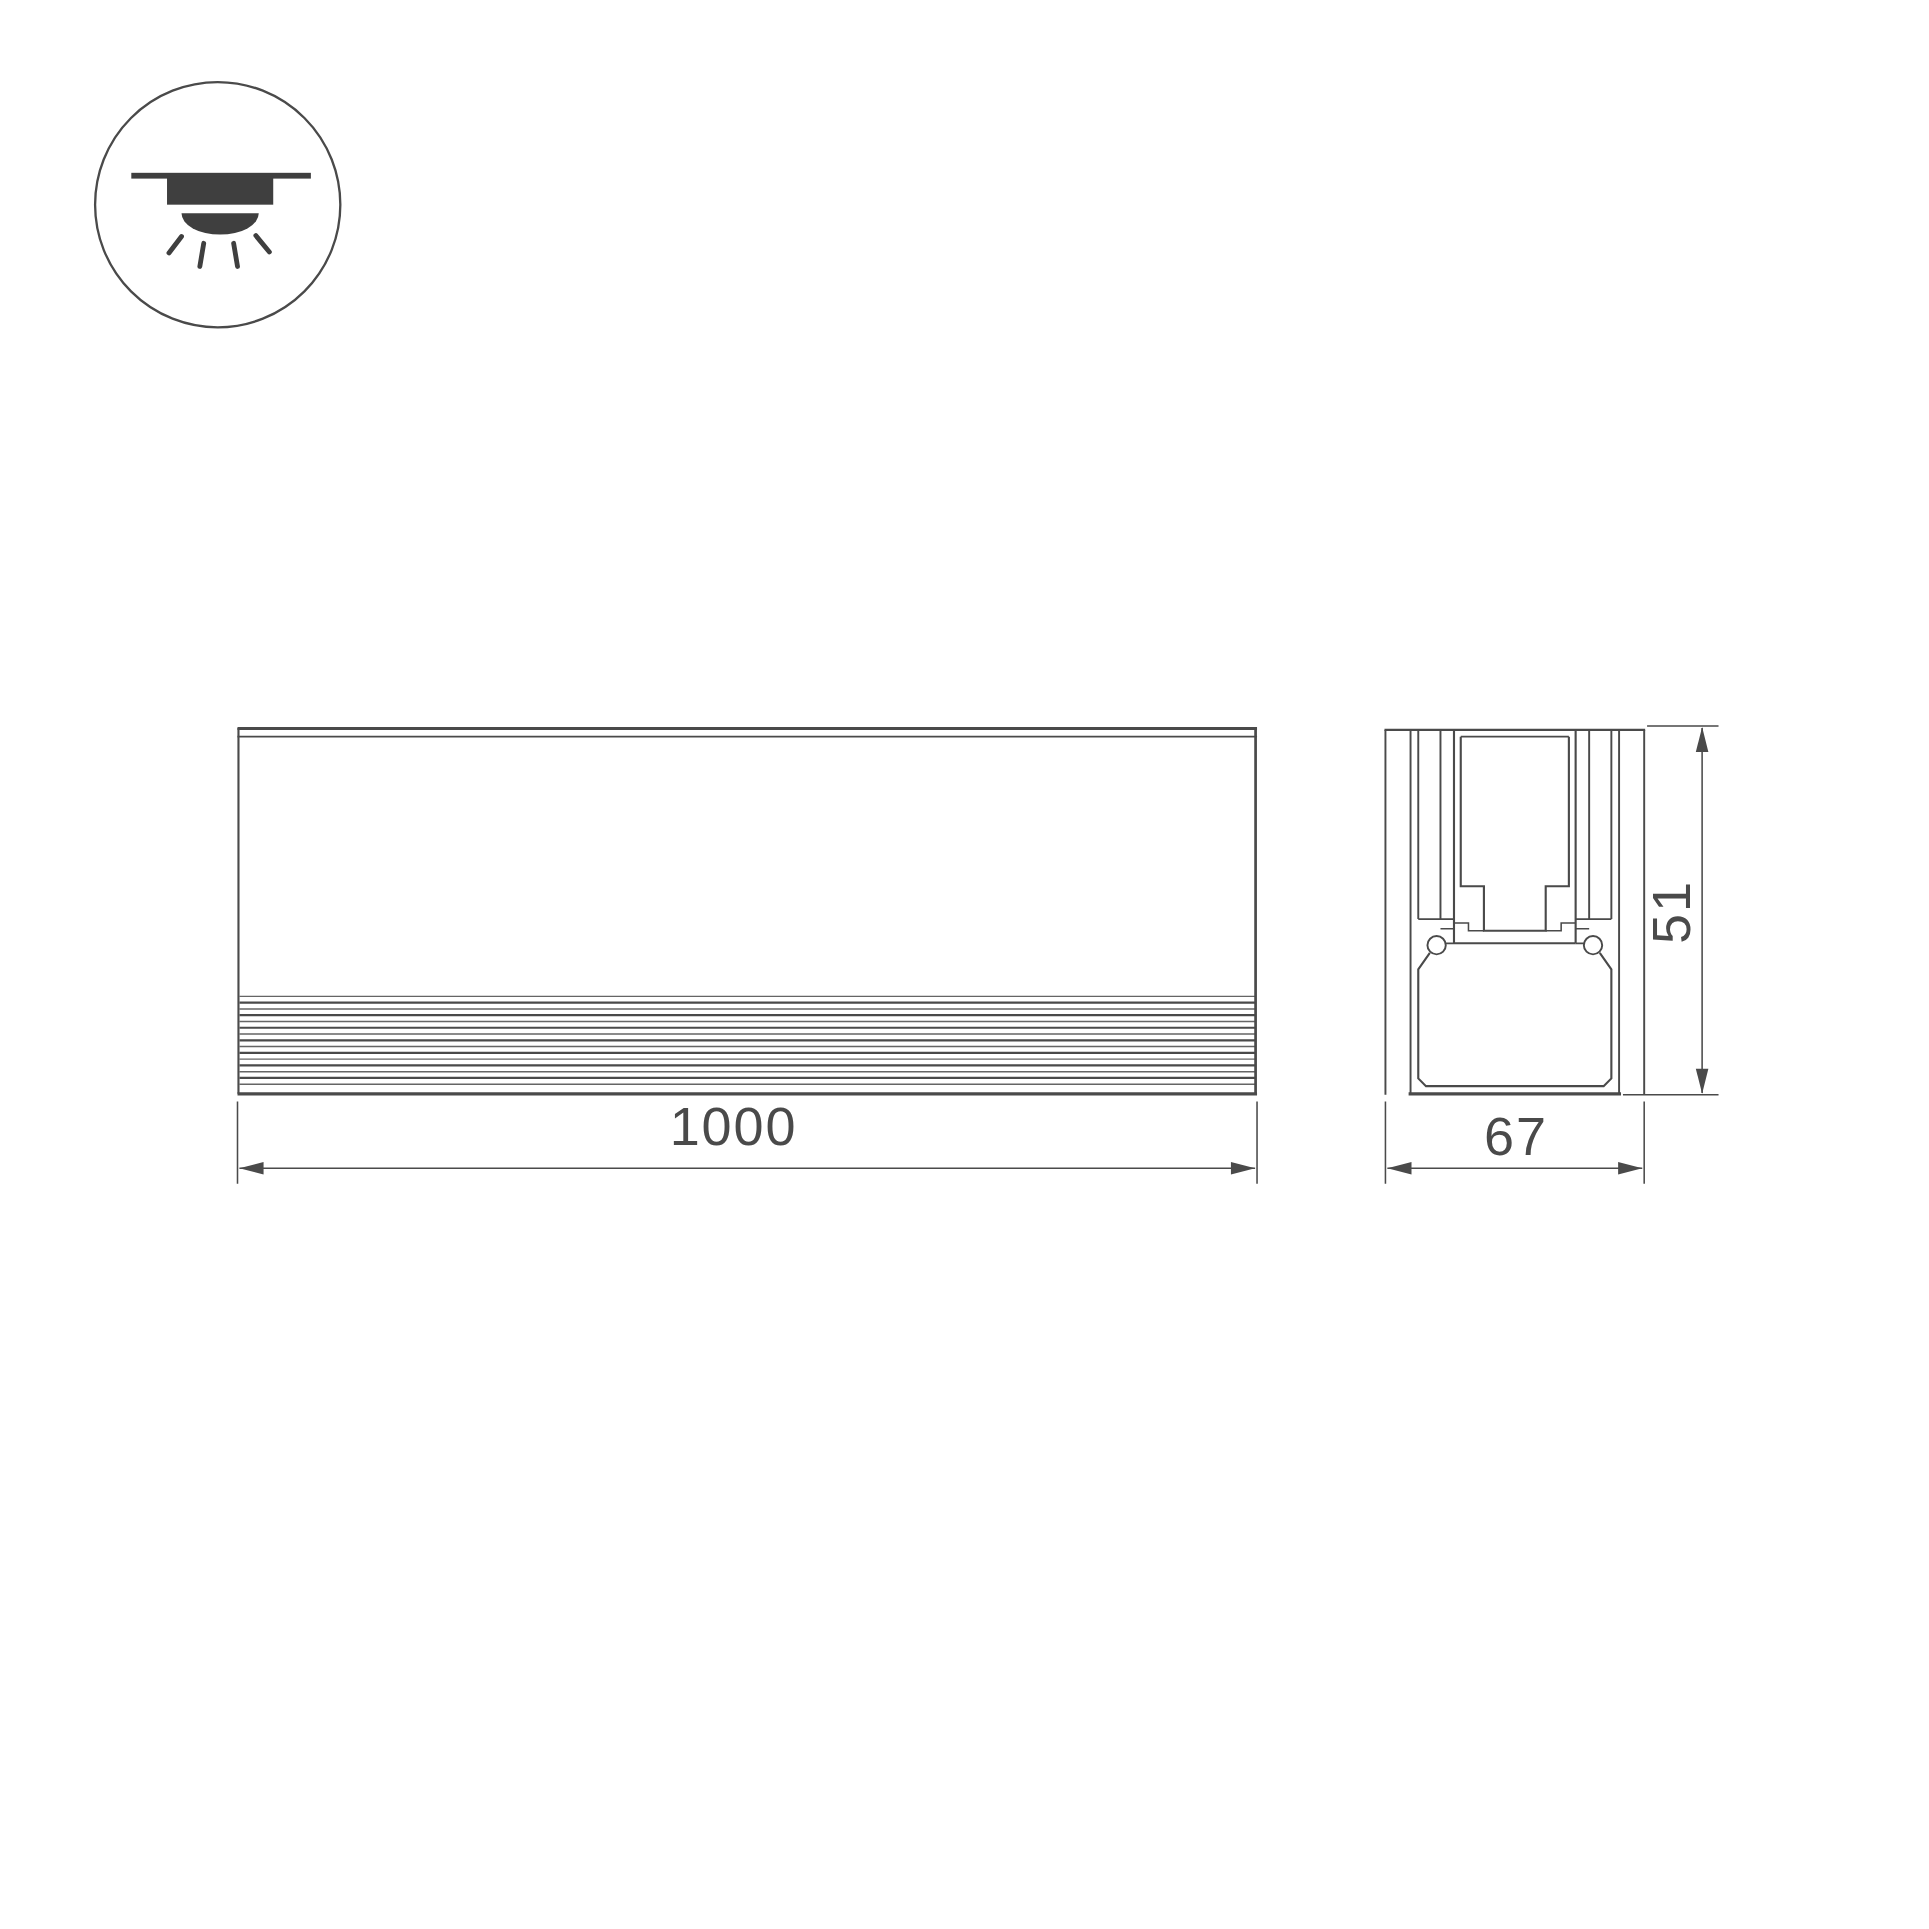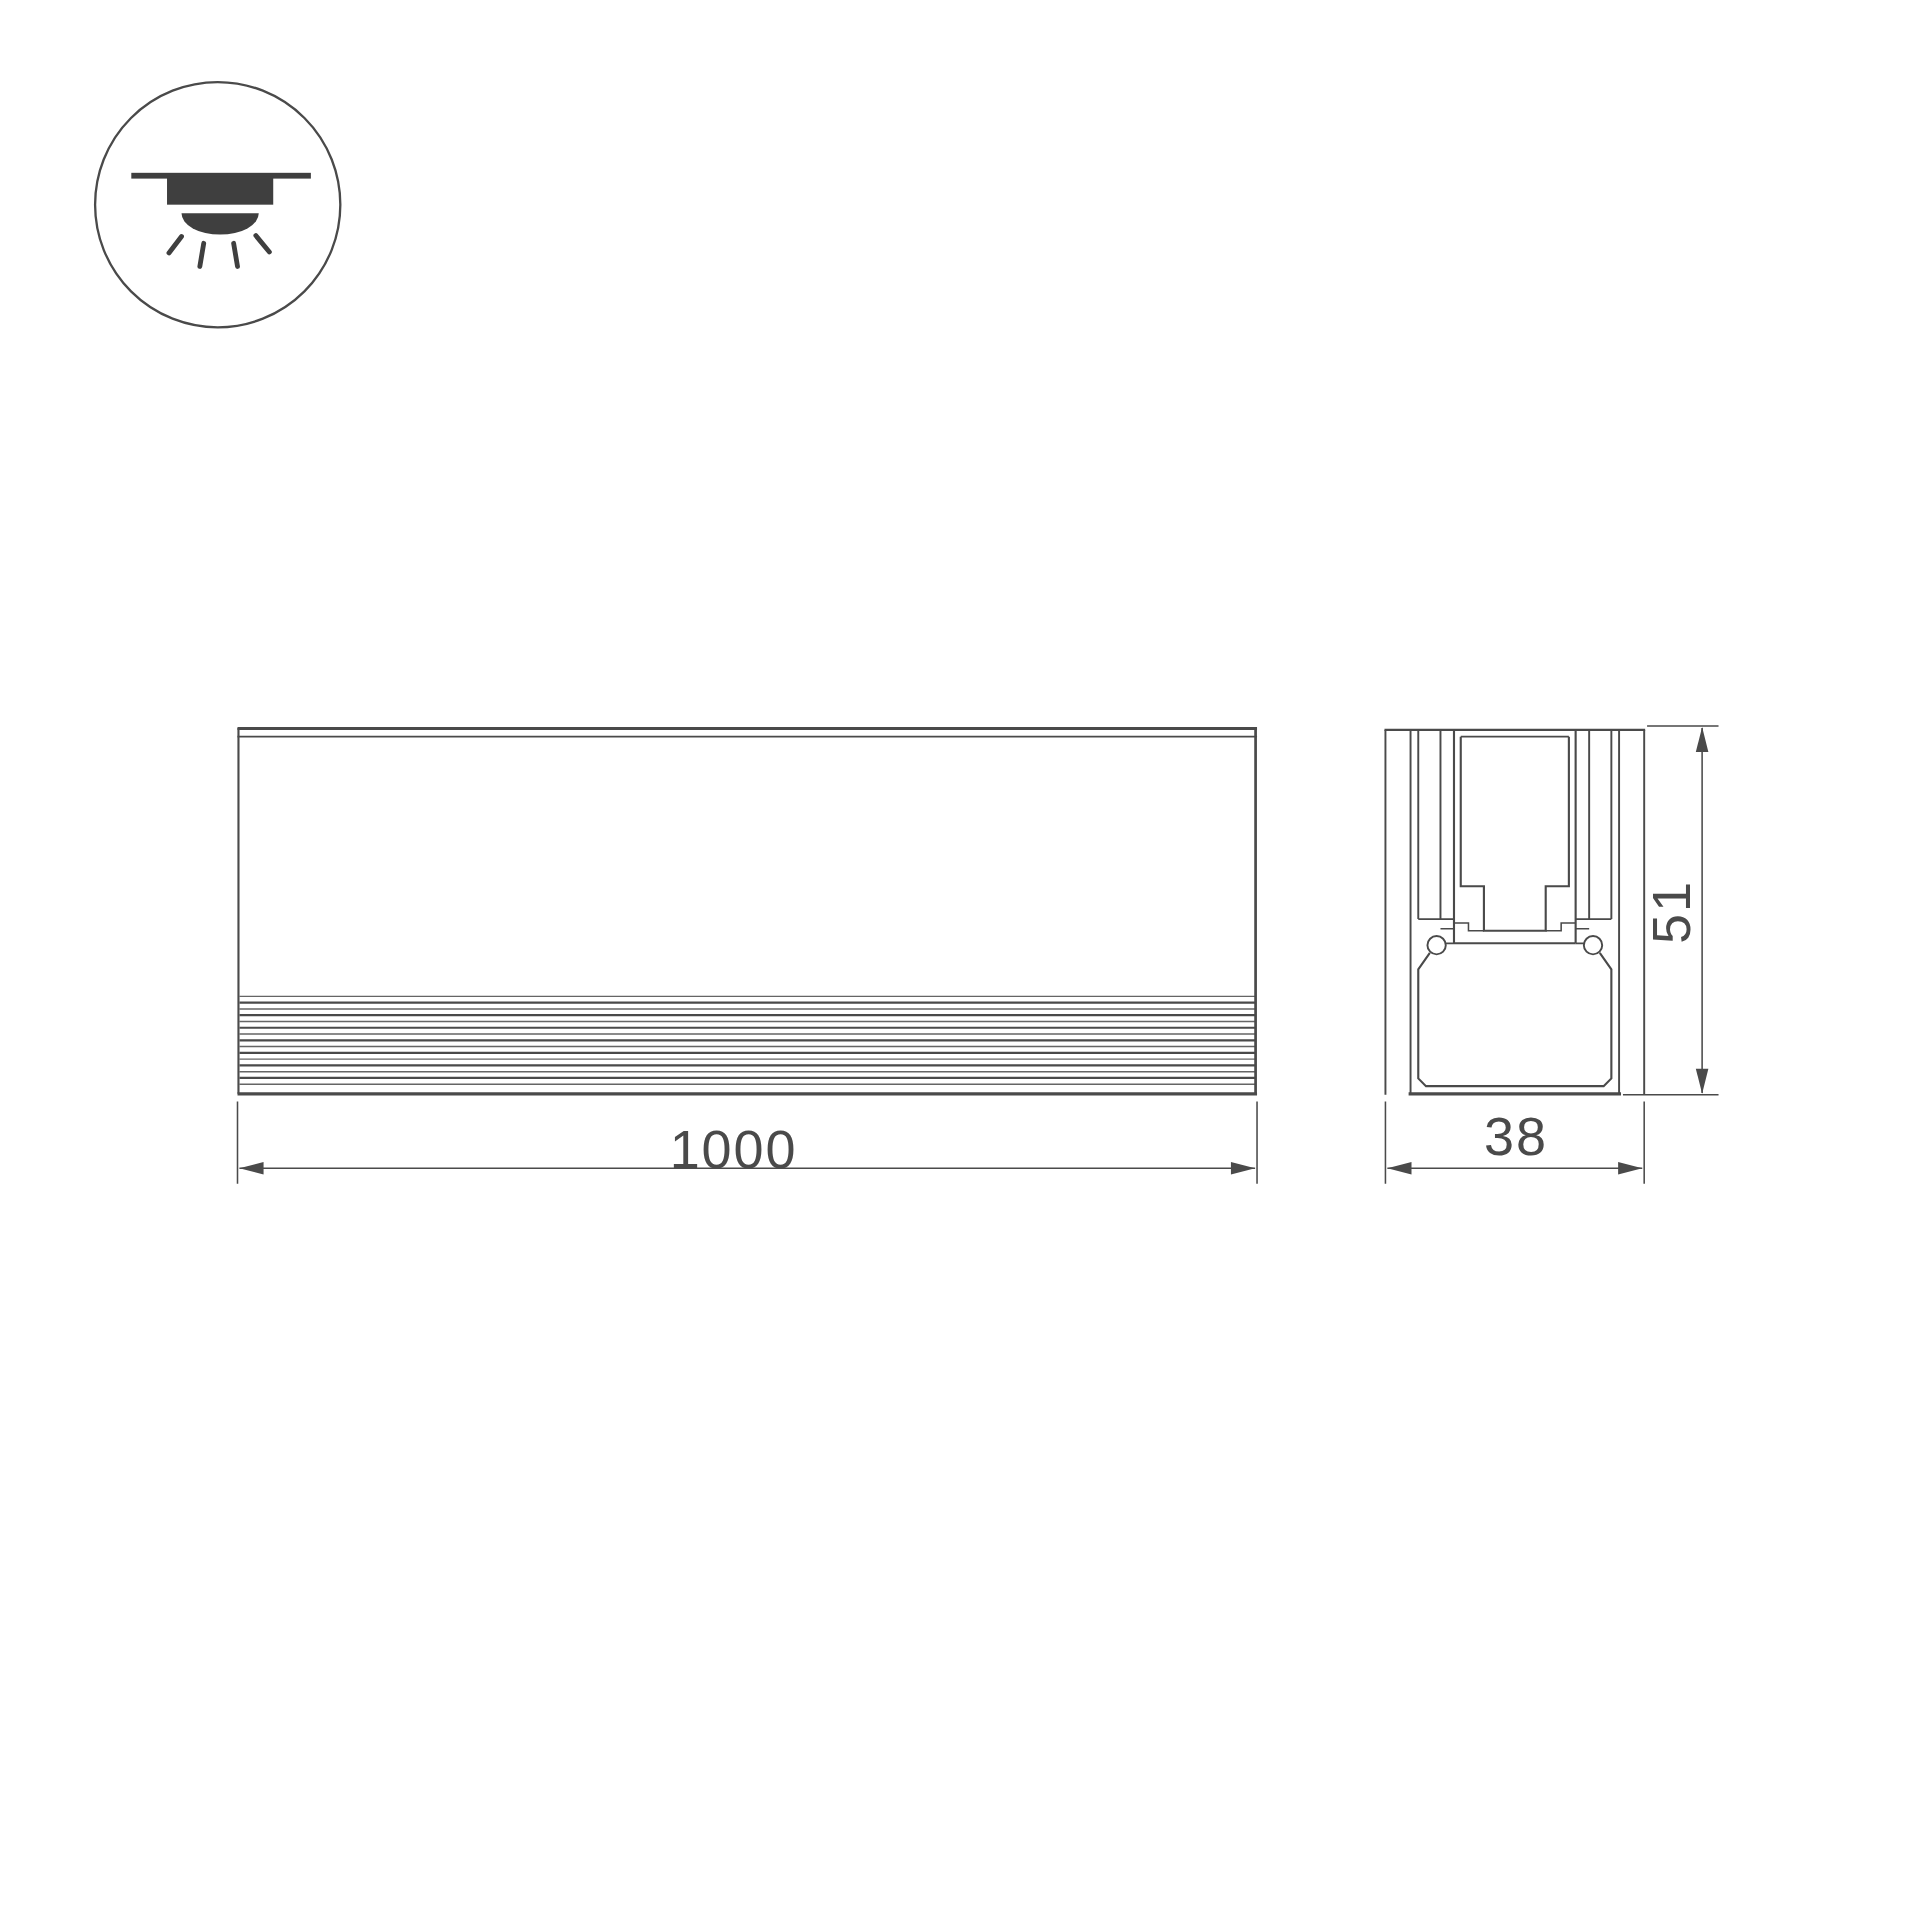--- a/index.html
+++ b/index.html
@@ -35,21 +35,21 @@
   .dim-text {
     position: absolute;
     color: var(--color-dim, #4a4a4a);
     font-size: 54px;
     line-height: 56px;
     font-weight: 400;
     letter-spacing: 1.9px;
     text-align: center;
     white-space: nowrap;
   }
-  .dim-length { left: 637px; top: 1121px; width: 193px; }
+  .dim-length { left: 637px; top: 1098px; width: 193px; }
   .dim-width  { left: 1458px; top: 1108px; width: 116px; }
   .dim-height {
     left: 1613px; top: 884px; width: 116px; height: 56px;
     transform: rotate(-90deg);
     transform-origin: 50% 50%;
   }
 </style>
 </head>
 <body>
 
@@ -117,17 +117,17 @@
       <polygon class="arrow" points="1701,1210 1676,1203.5 1676,1216.5"></polygon>
 
       <path class="ln" stroke-width="1.6" d="M1706 752H1780 M1681 1134H1780"></path>
       <path class="ln" stroke-width="1.6" d="M1763 754V1132"></path>
       <polygon class="arrow" points="1763,753 1756.5,779 1769.5,779"></polygon>
       <polygon class="arrow" points="1763,1133 1756.5,1107 1769.5,1107"></polygon>
     </g>
   </svg>
 
   <div class="dim-text dim-length">1000</div>
-  <div class="dim-text dim-width">38</div>
+  <div class="dim-text dim-width">67</div>
   <div class="dim-text dim-height">51</div>
 
 </div>
 
 
 </body></html>

